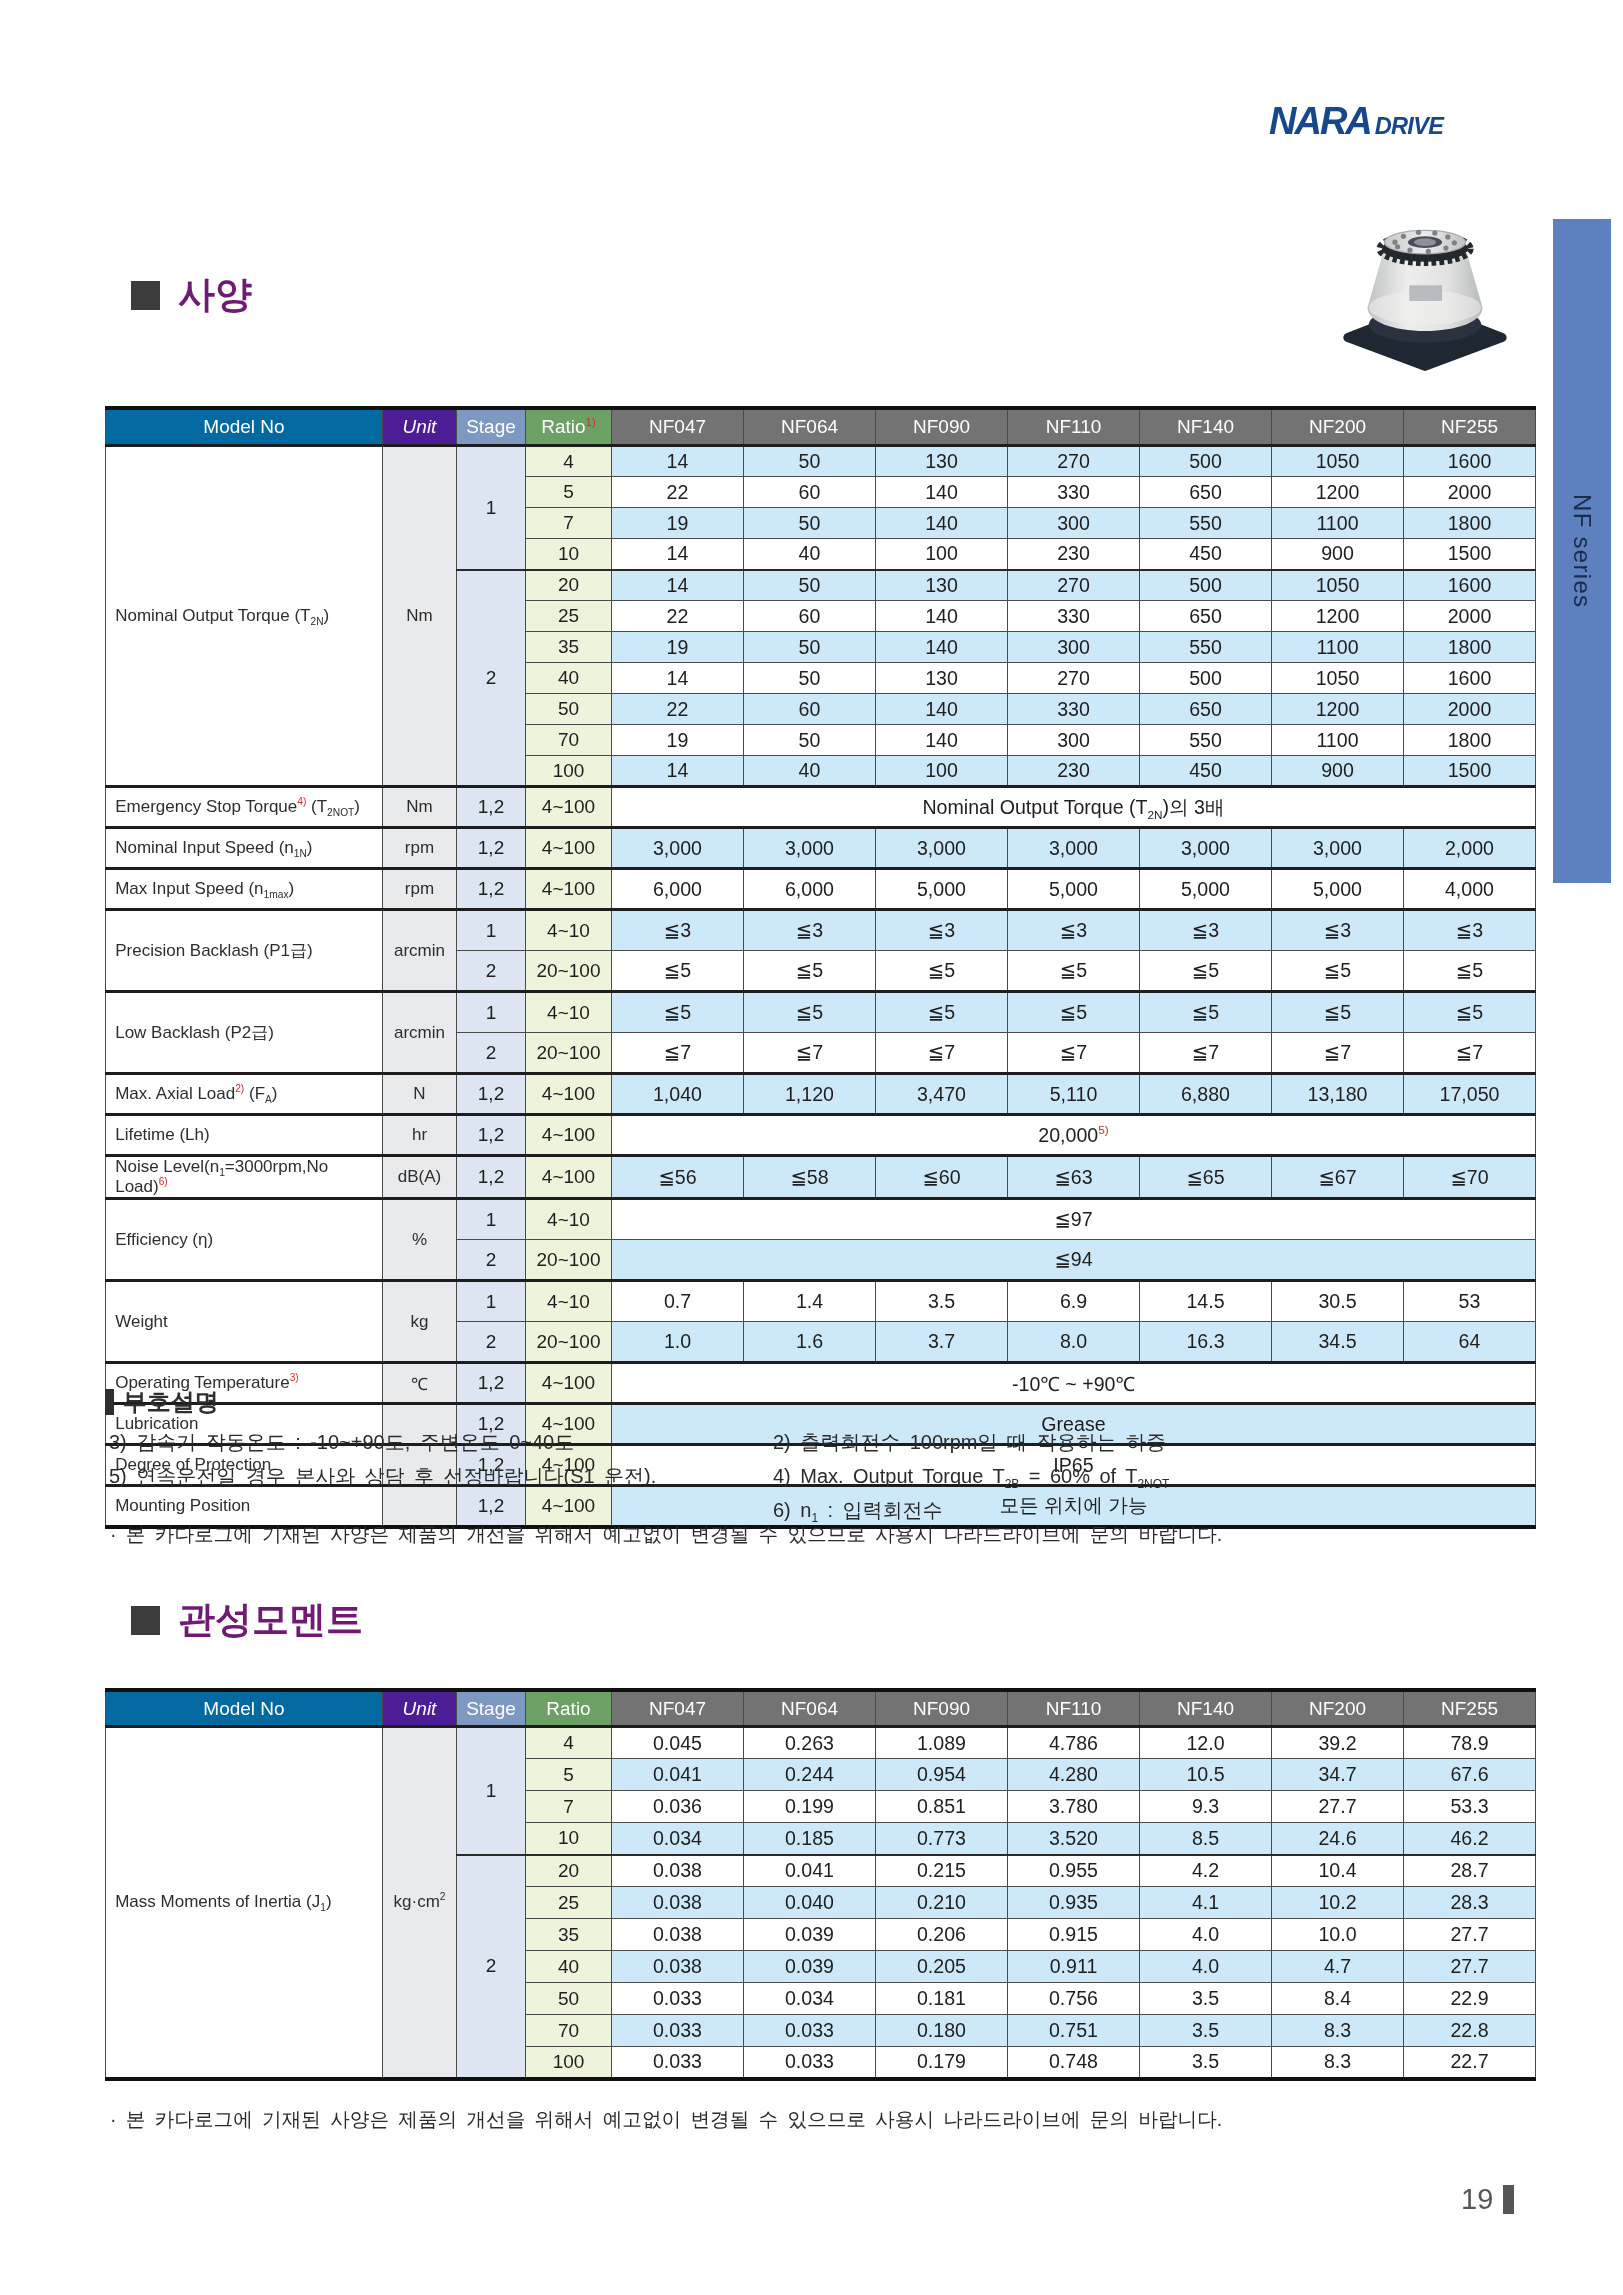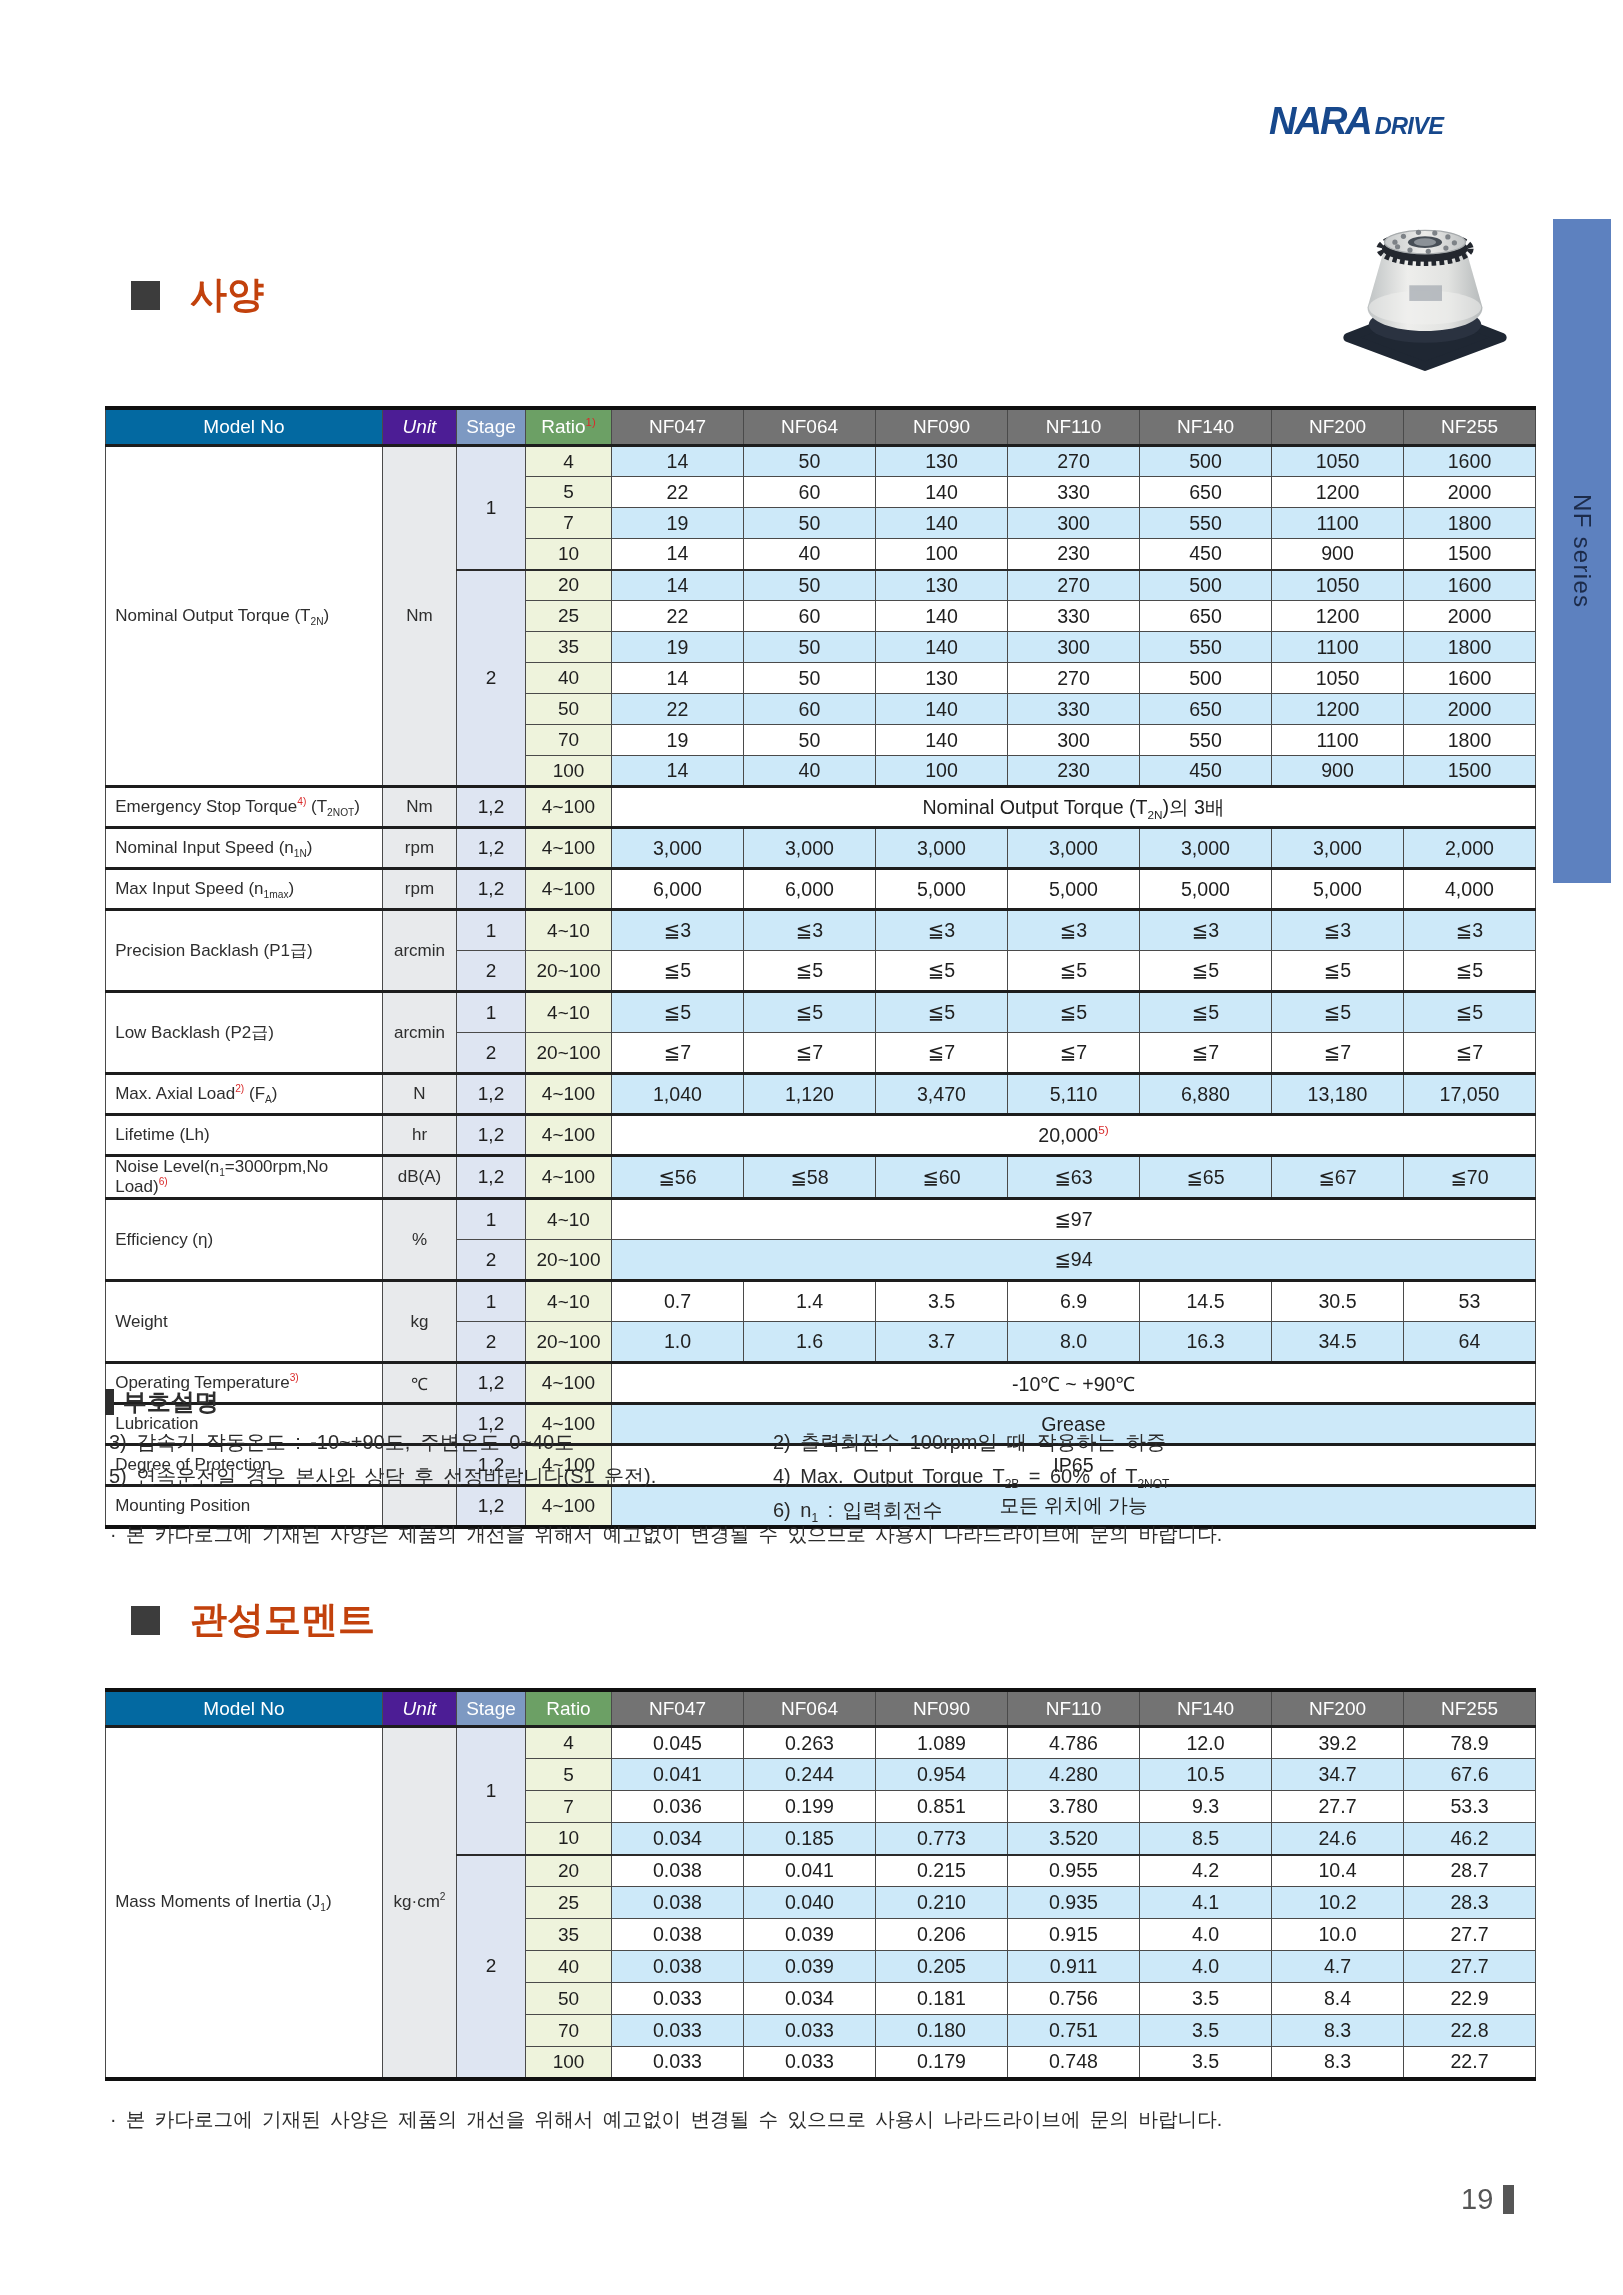--- a/index.html
+++ b/index.html
@@ -6,22 +6,22 @@
   .page{position:relative;width:1623px;height:2295px;background:#ffffff;
         font-family:"Liberation Sans",sans-serif;overflow:hidden;color:#1f1f1f;}
 
   
   .logo{position:absolute;left:1269px;top:102px;width:229px;text-align:left;
         color:#17488c;font-style:italic;white-space:nowrap;line-height:1;}
   .logo .n{font-size:38px;font-weight:800;letter-spacing:-2px;}
   .logo .d{font-size:23.6px;font-weight:700;margin-left:3.9px;letter-spacing:-0.7px;}
 
   
-  .sec-title{position:absolute;display:flex;align-items:center;gap:30px;margin:0;
-             color:#c2410c;font-size:37px;font-weight:700;}
+  .sec-title{position:absolute;display:flex;align-items:center;gap:18px;margin:0;
+             color:#701a75;font-size:37px;font-weight:700;}
   .sec-title .sq{width:29px;height:29px;background:#3c3c3c;display:inline-block;}
   #title-spec{left:131px;top:270px;}
   #title-inertia{left:131px;top:1595px;}
 
   
   .tab{position:absolute;left:1553px;top:219px;width:58px;height:664px;background:#5d81bf;
        display:flex;align-items:center;justify-content:center;}
   .tab span{writing-mode:vertical-rl;font-size:24px;color:#1c2b4a;letter-spacing:1.3px;}
 
   

